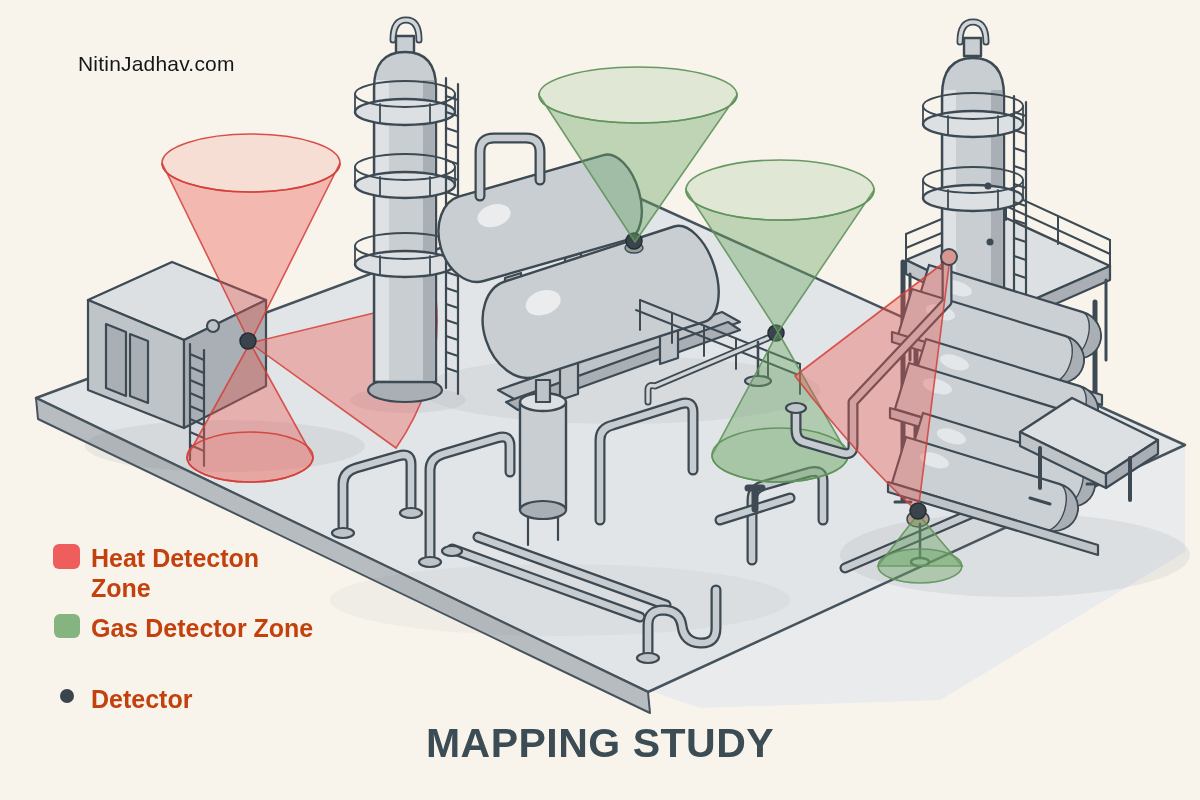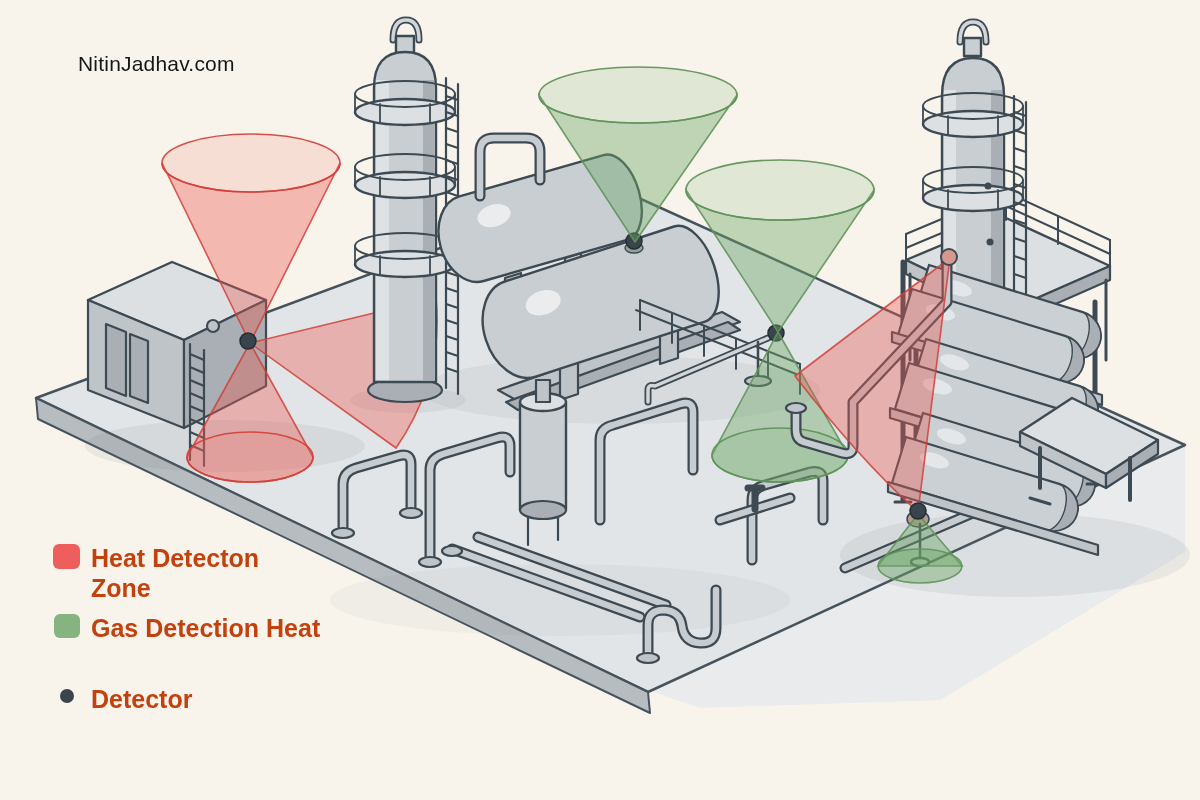--- a/index.html
+++ b/index.html
@@ -281,22 +281,23 @@
 
 <div class="watermark">NitinJadhav.com</div>
 
 <div class="legend">
   <div class="legend-item li-heat">
     <span class="sw sw-heat"></span>
     <span class="legend-label">Heat Detecton Zone</span>
   </div>
   <div class="legend-item li-gas">
     <span class="sw sw-gas"></span>
-    <span class="legend-label">Gas Detection Heat</span>
+    <span class="legend-label">Gas Detector Zone</span>
   </div>
   <div class="legend-item li-det">
     <span class="sw-dot"></span>
     <span class="legend-label">Detector</span>
   </div>
 </div>
 
+<div class="title">MAPPING STUDY</div>
 
 </div>
 
 </body></html>

